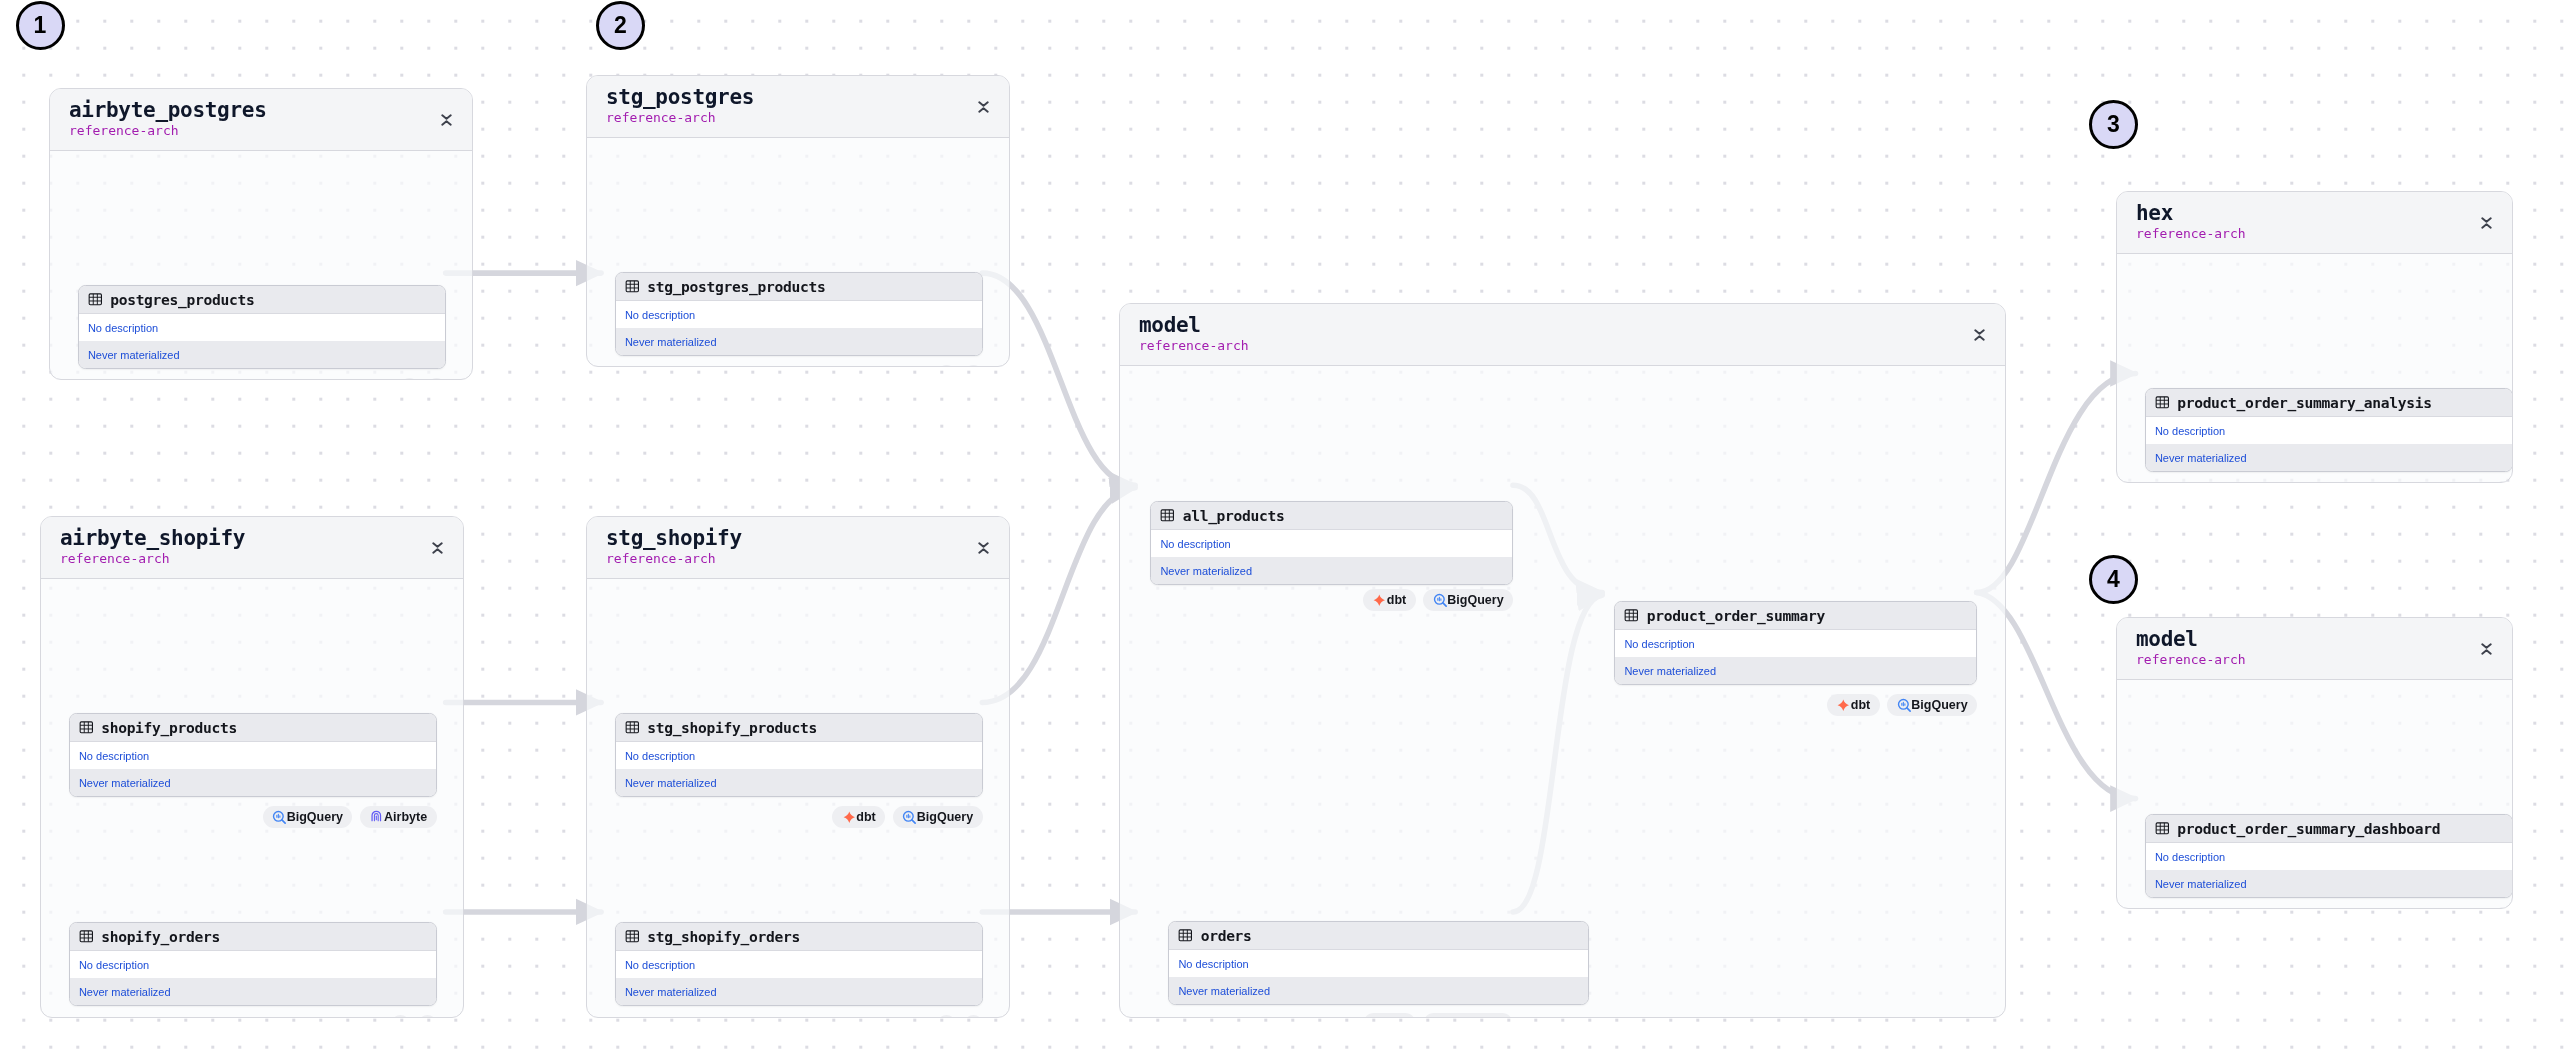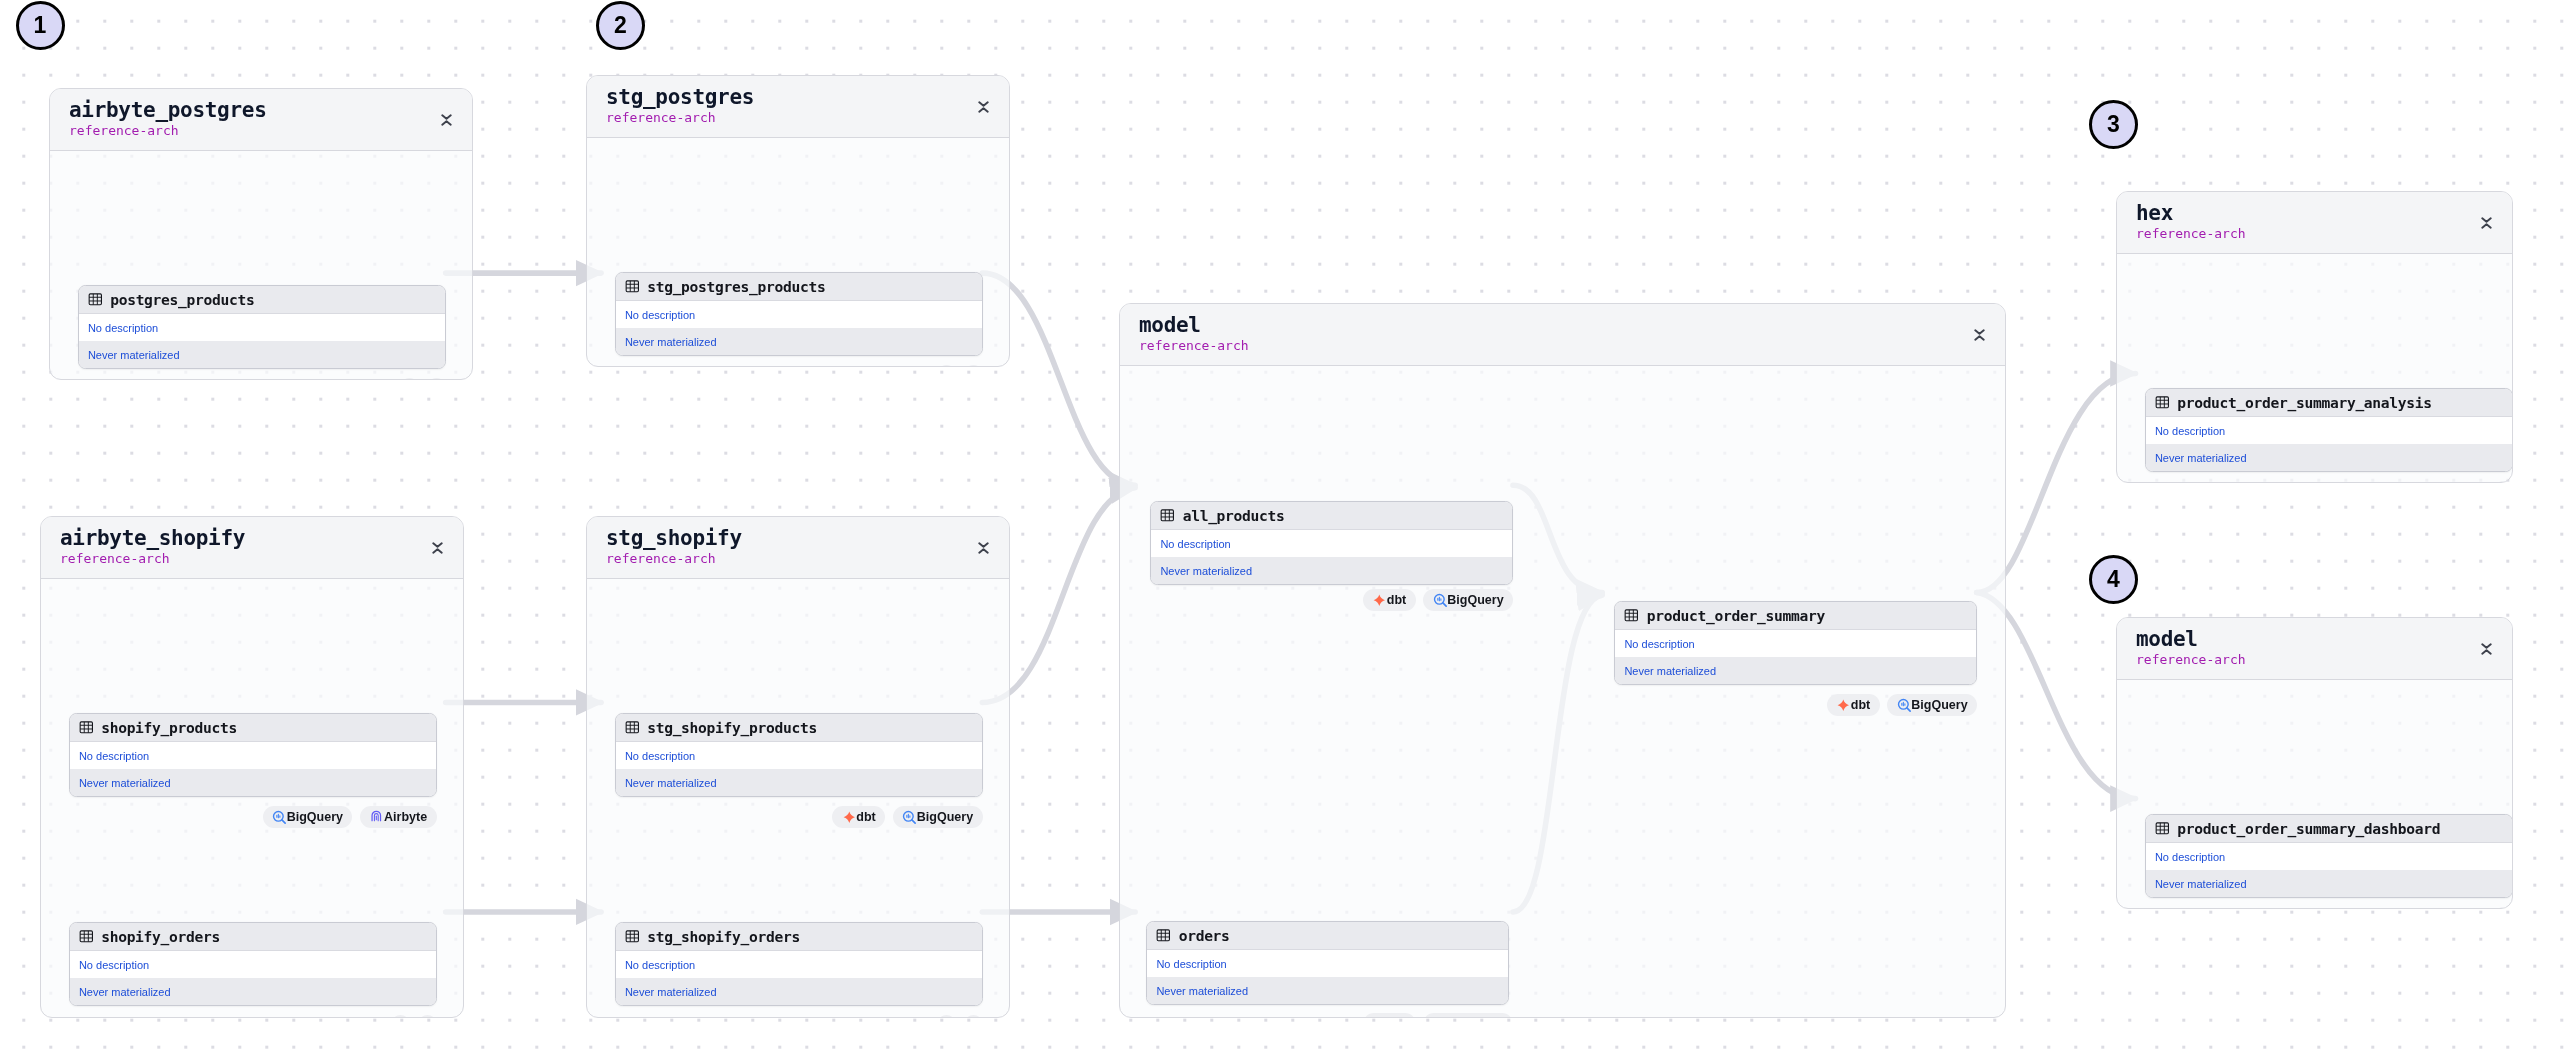--- a/index.html
+++ b/index.html
@@ -346,21 +346,21 @@
             </span>
             <span class="badge">
               <svg width="14.6" height="14.6" viewBox="0 0 20 20">
                 <circle cx="8.7" cy="8.7" r="6.6" fill="none" stroke="#4285f4" stroke-width="1.9"></circle>
                 <path d="M13.6 13.6 L18 18" stroke="#4285f4" stroke-width="2.2" stroke-linecap="round"></path>
                 <path d="M6.6 9.8 V7.4 M8.7 10.6 V5.9 M10.8 9.8 V7.8" stroke="#4285f4" stroke-width="1.5" stroke-linecap="round"></path>
               </svg>
               <span>BigQuery</span>
             </span>
           </div>
-          <div class="node" style="left: 26px; top: 555px; width: 363px;">
+          <div class="node" style="left: 48px; top: 555px; width: 421px;">
             <div class="node-head">
               <svg width="14.6" height="14.6" viewBox="0 0 20 20">
                 <rect x="1.6" y="2.6" width="16.8" height="14.8" rx="1.6" fill="none" stroke="#14161c" stroke-width="1.5"></rect>
                 <path d="M1.6 7.2 H18.4 M1.6 12.3 H18.4 M7.2 2.6 V17.4 M12.8 2.6 V17.4" stroke="#14161c" stroke-width="1.3"></path>
               </svg>
               <span class="node-name">orders</span>
             </div>
             <div class="node-row node-desc">No description</div>
             <div class="node-row node-mat">Never materialized</div>
           </div>

